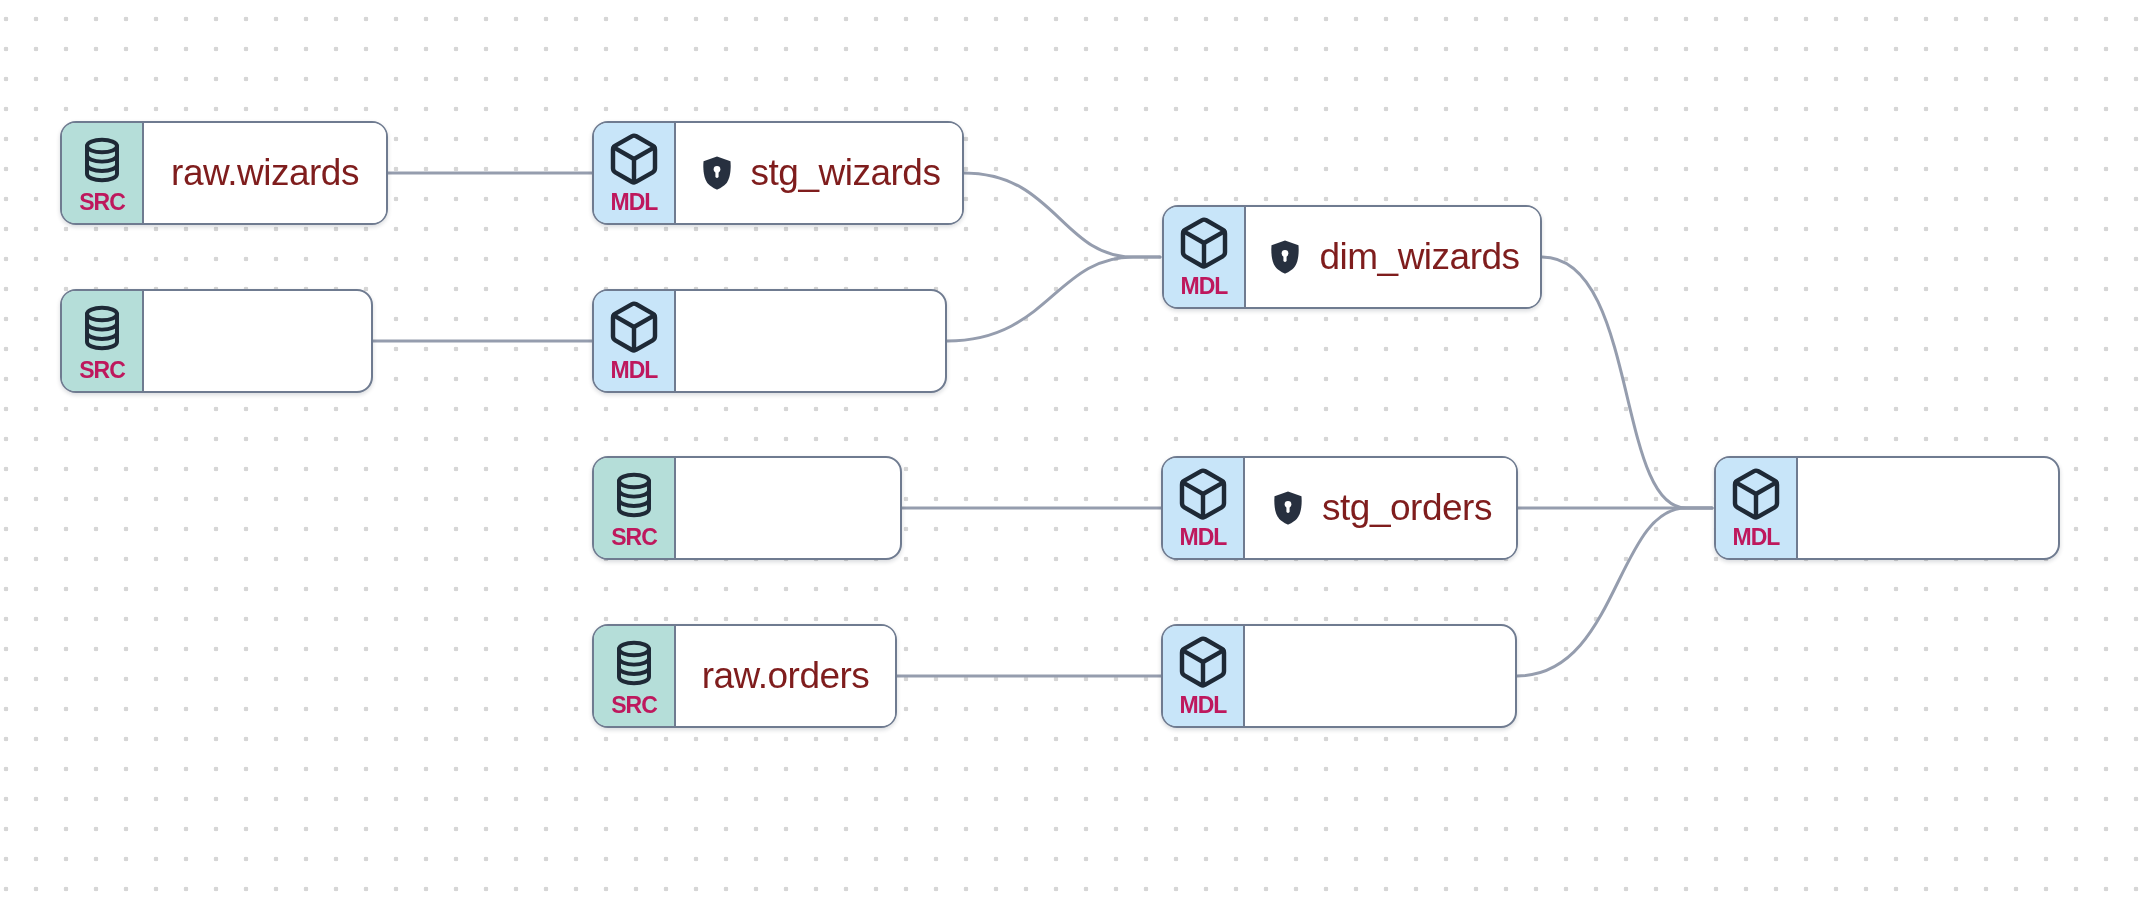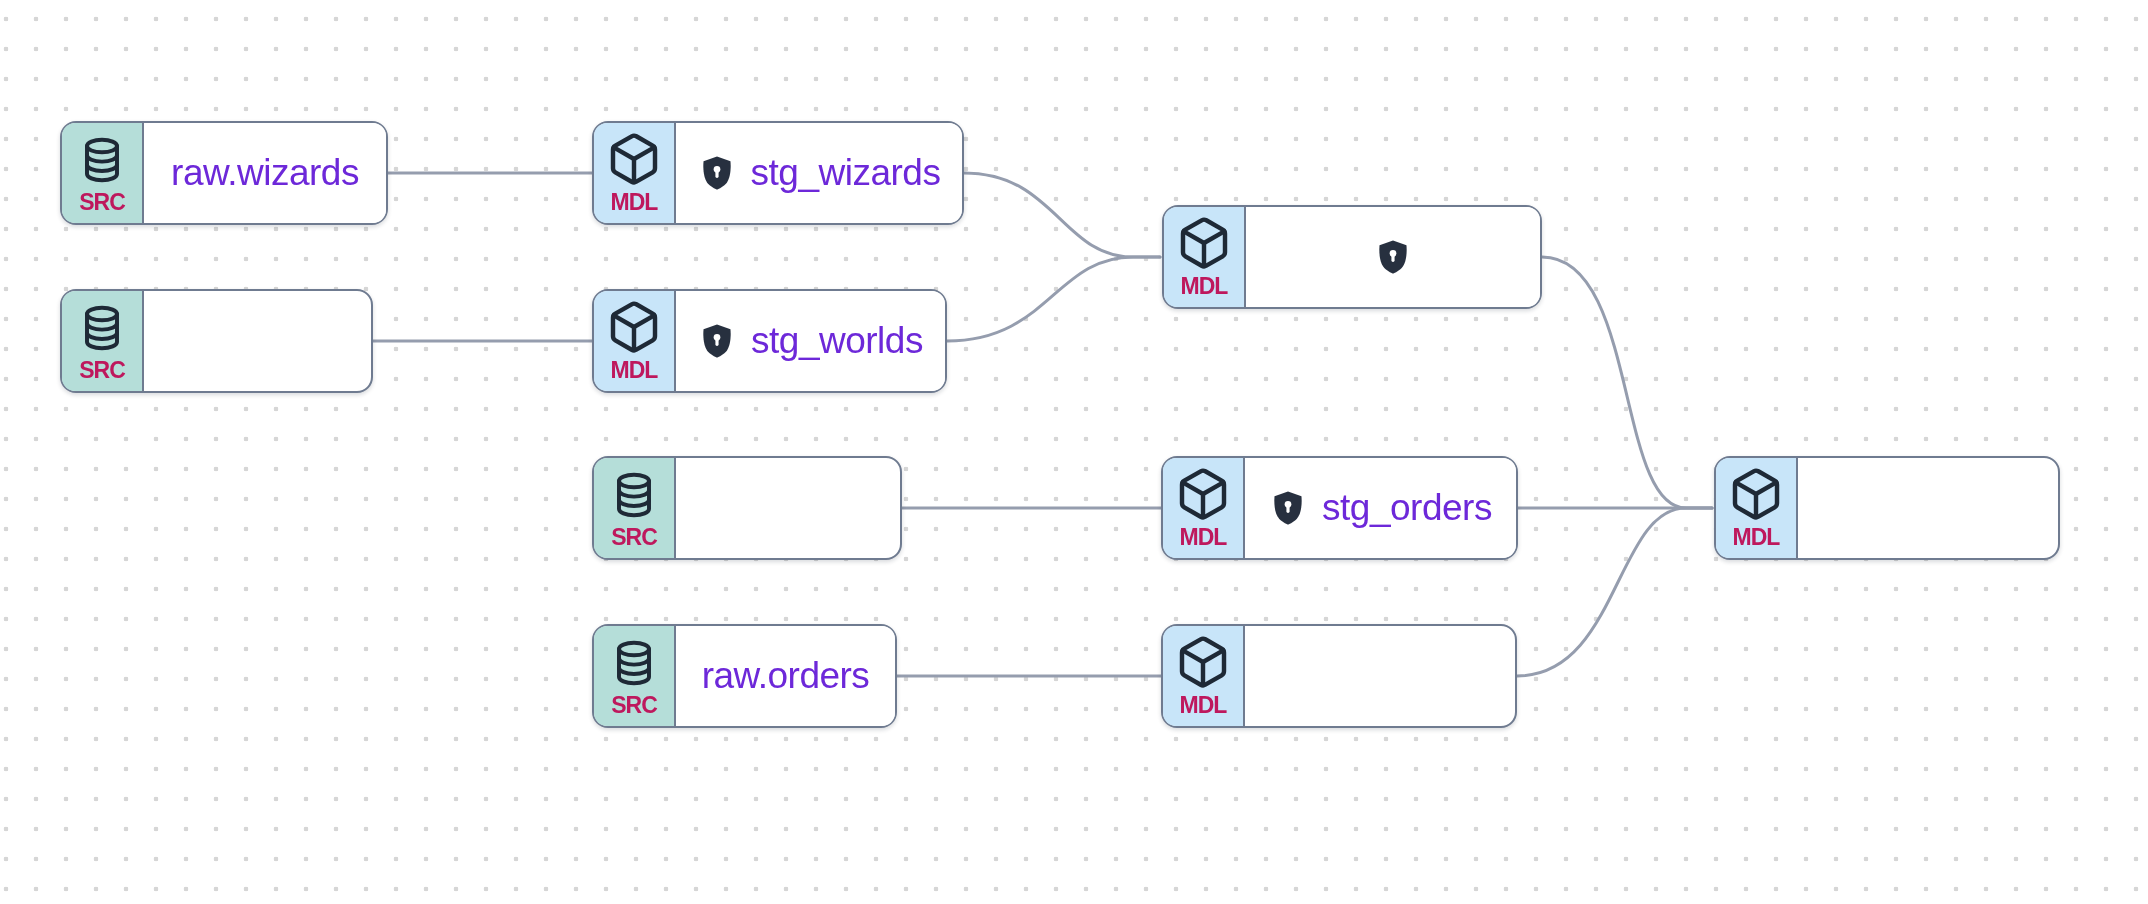--- a/index.html
+++ b/index.html
@@ -75,21 +75,21 @@
     align-items: center;
     justify-content: center;
     gap: 15px;
     border-radius: 0 13px 13px 0;
     background: #ffffff;
     padding: 0 18px;
   }
   .node .label {
     font-size: 37px;
     font-weight: 500;
-    color: #6d28d9;
+    color: #7f1d1d;
     letter-spacing: -0.5px;
     white-space: nowrap;
   }
   .node .shield { display: flex; align-items: center; }
 </style>
 </head>
 <body>
 
 <div id="canvas">
   <svg id="edge-layer" xmlns="http://www.w3.org/2000/svg" viewBox="0 0 2148 904">
@@ -163,87 +163,78 @@
 
       <span class="type-icon icon-box">
         <svg width="56" height="56" viewBox="0 0 24 24" fill="none" stroke="#1e2936" stroke-width="1.9" stroke-linecap="round" stroke-linejoin="round">
           <path d="M21 8 a2 2 0 0 0 -1 -1.73 l-7 -4 a2 2 0 0 0 -2 0 l-7 4 A2 2 0 0 0 3 8 v8 a2 2 0 0 0 1 1.73 l7 4 a2 2 0 0 0 2 0 l7 -4 a2 2 0 0 0 1 -1.73 z"></path>
           <path d="M3.3 7 L12 12 L20.7 7"></path>
           <path d="M12 22 V12"></path>
         </svg>
       </span>
       <span class="cell-label">MDL</span>
     </div>
+  </div>
+    <div class="node" style="left: 1162px; top: 205px; width: 380px; height: 104px;">
+    <div class="cell" style="background: rgb(200, 229, 249);">
+
+      <span class="type-icon icon-box">
+        <svg width="56" height="56" viewBox="0 0 24 24" fill="none" stroke="#1e2936" stroke-width="1.9" stroke-linecap="round" stroke-linejoin="round">
+          <path d="M21 8 a2 2 0 0 0 -1 -1.73 l-7 -4 a2 2 0 0 0 -2 0 l-7 4 A2 2 0 0 0 3 8 v8 a2 2 0 0 0 1 1.73 l7 4 a2 2 0 0 0 2 0 l7 -4 a2 2 0 0 0 1 -1.73 z"></path>
+          <path d="M3.3 7 L12 12 L20.7 7"></path>
+          <path d="M12 22 V12"></path>
+        </svg>
+      </span>
+      <span class="cell-label">MDL</span>
+    </div>
     <div class="body">
       <span class="shield">
         <svg width="38" height="42" viewBox="0 0 24 24">
           <path fill="#27303f" d="M12 1.5 L20.5 4.5 C20.5 4.5 21.6 14.5 17.5 18.9 C15.4 21.1 12 22.5 12 22.5 C12 22.5 8.6 21.1 6.5 18.9 C2.4 14.5 3.5 4.5 3.5 4.5 Z"></path>
           <circle cx="12" cy="9.7" r="2.1" fill="#ffffff"></circle>
           <rect x="11" y="10.5" width="2" height="4.6" rx="1" fill="#ffffff"></rect>
         </svg>
       </span>
-      <span class="label">stg_worlds</span>
-    </div>
-  </div>
-    <div class="node" style="left: 1162px; top: 205px; width: 380px; height: 104px;">
+      <span class="label">dim_wizards</span>
+    </div>
+  </div>
+    <div class="node" style="left: 592px; top: 456px; width: 310px; height: 104px;">
+    <div class="cell" style="background: rgb(181, 222, 217);">
+      <span class="type-icon icon-database">
+        <svg width="50" height="54" viewBox="0 0 24 24" fill="none" stroke="#1e2936" stroke-width="1.9" stroke-linecap="round" stroke-linejoin="round">
+          <ellipse cx="12" cy="5.3" rx="7.2" ry="3"></ellipse>
+          <path d="M4.8 5.3 V18.7 C4.8 20.35 8 21.7 12 21.7 C16 21.7 19.2 20.35 19.2 18.7 V5.3"></path>
+          <path d="M4.8 9.77 C4.8 11.42 8 12.77 12 12.77 C16 12.77 19.2 11.42 19.2 9.77"></path>
+          <path d="M4.8 14.23 C4.8 15.88 8 17.23 12 17.23 C16 17.23 19.2 15.88 19.2 14.23"></path>
+        </svg>
+      </span>
+
+      <span class="cell-label">SRC</span>
+    </div>
+  </div>
+    <div class="node" style="left: 1161px; top: 456px; width: 357px; height: 104px;">
     <div class="cell" style="background: rgb(200, 229, 249);">
 
       <span class="type-icon icon-box">
         <svg width="56" height="56" viewBox="0 0 24 24" fill="none" stroke="#1e2936" stroke-width="1.9" stroke-linecap="round" stroke-linejoin="round">
           <path d="M21 8 a2 2 0 0 0 -1 -1.73 l-7 -4 a2 2 0 0 0 -2 0 l-7 4 A2 2 0 0 0 3 8 v8 a2 2 0 0 0 1 1.73 l7 4 a2 2 0 0 0 2 0 l7 -4 a2 2 0 0 0 1 -1.73 z"></path>
           <path d="M3.3 7 L12 12 L20.7 7"></path>
           <path d="M12 22 V12"></path>
         </svg>
       </span>
       <span class="cell-label">MDL</span>
     </div>
     <div class="body">
       <span class="shield">
         <svg width="38" height="42" viewBox="0 0 24 24">
           <path fill="#27303f" d="M12 1.5 L20.5 4.5 C20.5 4.5 21.6 14.5 17.5 18.9 C15.4 21.1 12 22.5 12 22.5 C12 22.5 8.6 21.1 6.5 18.9 C2.4 14.5 3.5 4.5 3.5 4.5 Z"></path>
           <circle cx="12" cy="9.7" r="2.1" fill="#ffffff"></circle>
           <rect x="11" y="10.5" width="2" height="4.6" rx="1" fill="#ffffff"></rect>
         </svg>
       </span>
-    </div>
-  </div>
-    <div class="node" style="left: 592px; top: 456px; width: 310px; height: 104px;">
-    <div class="cell" style="background: rgb(181, 222, 217);">
-      <span class="type-icon icon-database">
-        <svg width="50" height="54" viewBox="0 0 24 24" fill="none" stroke="#1e2936" stroke-width="1.9" stroke-linecap="round" stroke-linejoin="round">
-          <ellipse cx="12" cy="5.3" rx="7.2" ry="3"></ellipse>
-          <path d="M4.8 5.3 V18.7 C4.8 20.35 8 21.7 12 21.7 C16 21.7 19.2 20.35 19.2 18.7 V5.3"></path>
-          <path d="M4.8 9.77 C4.8 11.42 8 12.77 12 12.77 C16 12.77 19.2 11.42 19.2 9.77"></path>
-          <path d="M4.8 14.23 C4.8 15.88 8 17.23 12 17.23 C16 17.23 19.2 15.88 19.2 14.23"></path>
-        </svg>
-      </span>
-
-      <span class="cell-label">SRC</span>
-    </div>
-  </div>
-    <div class="node" style="left: 1161px; top: 456px; width: 357px; height: 104px;">
-    <div class="cell" style="background: rgb(200, 229, 249);">
-
-      <span class="type-icon icon-box">
-        <svg width="56" height="56" viewBox="0 0 24 24" fill="none" stroke="#1e2936" stroke-width="1.9" stroke-linecap="round" stroke-linejoin="round">
-          <path d="M21 8 a2 2 0 0 0 -1 -1.73 l-7 -4 a2 2 0 0 0 -2 0 l-7 4 A2 2 0 0 0 3 8 v8 a2 2 0 0 0 1 1.73 l7 4 a2 2 0 0 0 2 0 l7 -4 a2 2 0 0 0 1 -1.73 z"></path>
-          <path d="M3.3 7 L12 12 L20.7 7"></path>
-          <path d="M12 22 V12"></path>
-        </svg>
-      </span>
-      <span class="cell-label">MDL</span>
-    </div>
-    <div class="body">
-      <span class="shield">
-        <svg width="38" height="42" viewBox="0 0 24 24">
-          <path fill="#27303f" d="M12 1.5 L20.5 4.5 C20.5 4.5 21.6 14.5 17.5 18.9 C15.4 21.1 12 22.5 12 22.5 C12 22.5 8.6 21.1 6.5 18.9 C2.4 14.5 3.5 4.5 3.5 4.5 Z"></path>
-          <circle cx="12" cy="9.7" r="2.1" fill="#ffffff"></circle>
-          <rect x="11" y="10.5" width="2" height="4.6" rx="1" fill="#ffffff"></rect>
-        </svg>
-      </span>
       <span class="label">stg_orders</span>
     </div>
   </div>
     <div class="node" style="left: 1714px; top: 456px; width: 346px; height: 104px;">
     <div class="cell" style="background: rgb(200, 229, 249);">
 
       <span class="type-icon icon-box">
         <svg width="56" height="56" viewBox="0 0 24 24" fill="none" stroke="#1e2936" stroke-width="1.9" stroke-linecap="round" stroke-linejoin="round">
           <path d="M21 8 a2 2 0 0 0 -1 -1.73 l-7 -4 a2 2 0 0 0 -2 0 l-7 4 A2 2 0 0 0 3 8 v8 a2 2 0 0 0 1 1.73 l7 4 a2 2 0 0 0 2 0 l7 -4 a2 2 0 0 0 1 -1.73 z"></path>
           <path d="M3.3 7 L12 12 L20.7 7"></path>

